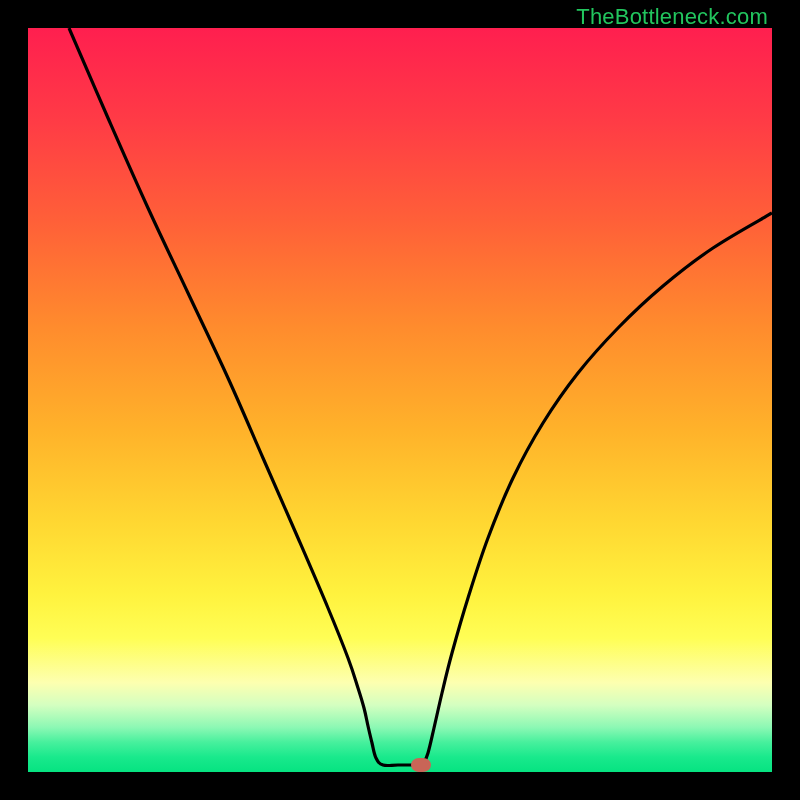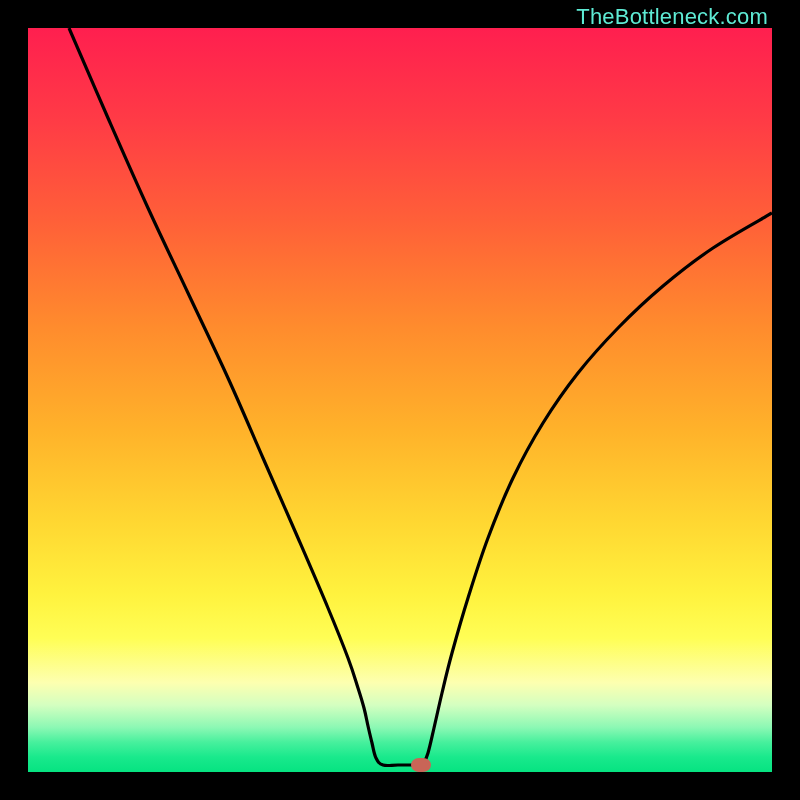--- a/index.html
+++ b/index.html
@@ -41,21 +41,21 @@
       #8cf8b4 94%,
       #47f09d 96%,
       #19e98c 98%,
       #06e381 100%
     );
   }
   .watermark {
     position: absolute;
     top: 4px;
     right: 32px;
-    color: #5eead4;
+    color: #22c55e;
     font-size: 22px;
     font-weight: 500;
     letter-spacing: 0.2px;
     font-family: Arial, Helvetica, sans-serif;
   }
   .curve-svg {
     position: absolute;
     top: 0;
     left: 0;
     width: 744px;

